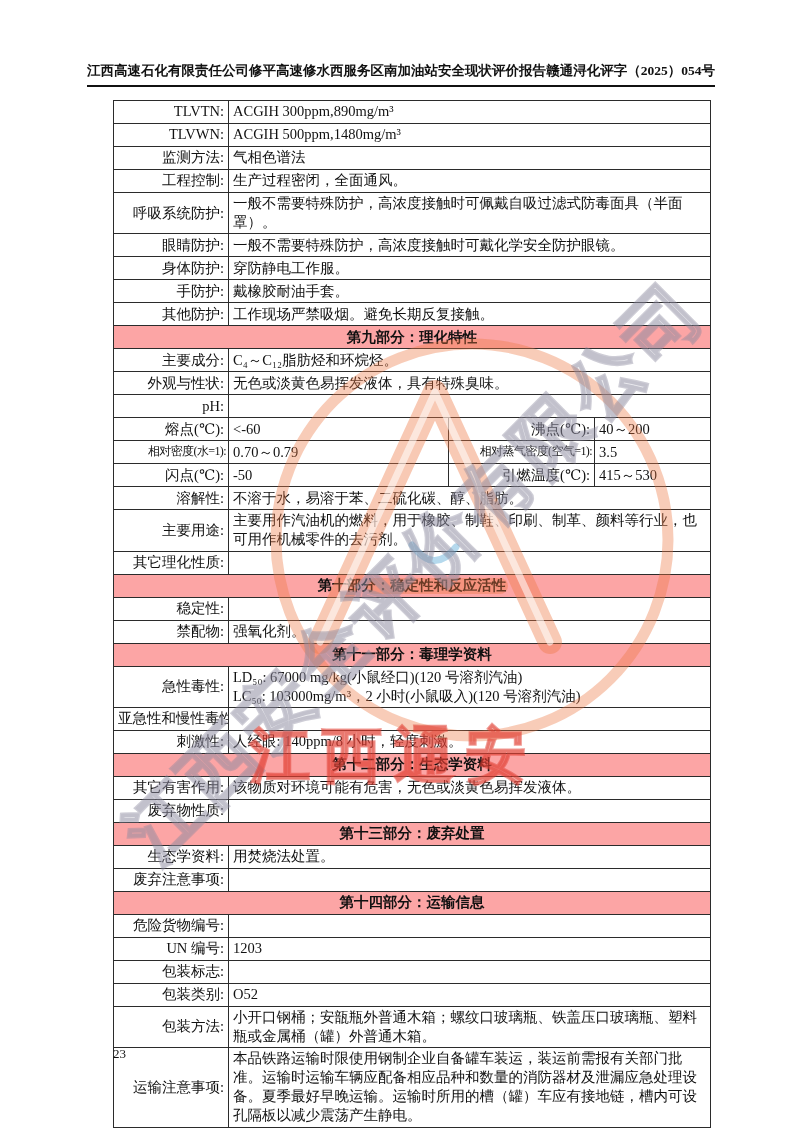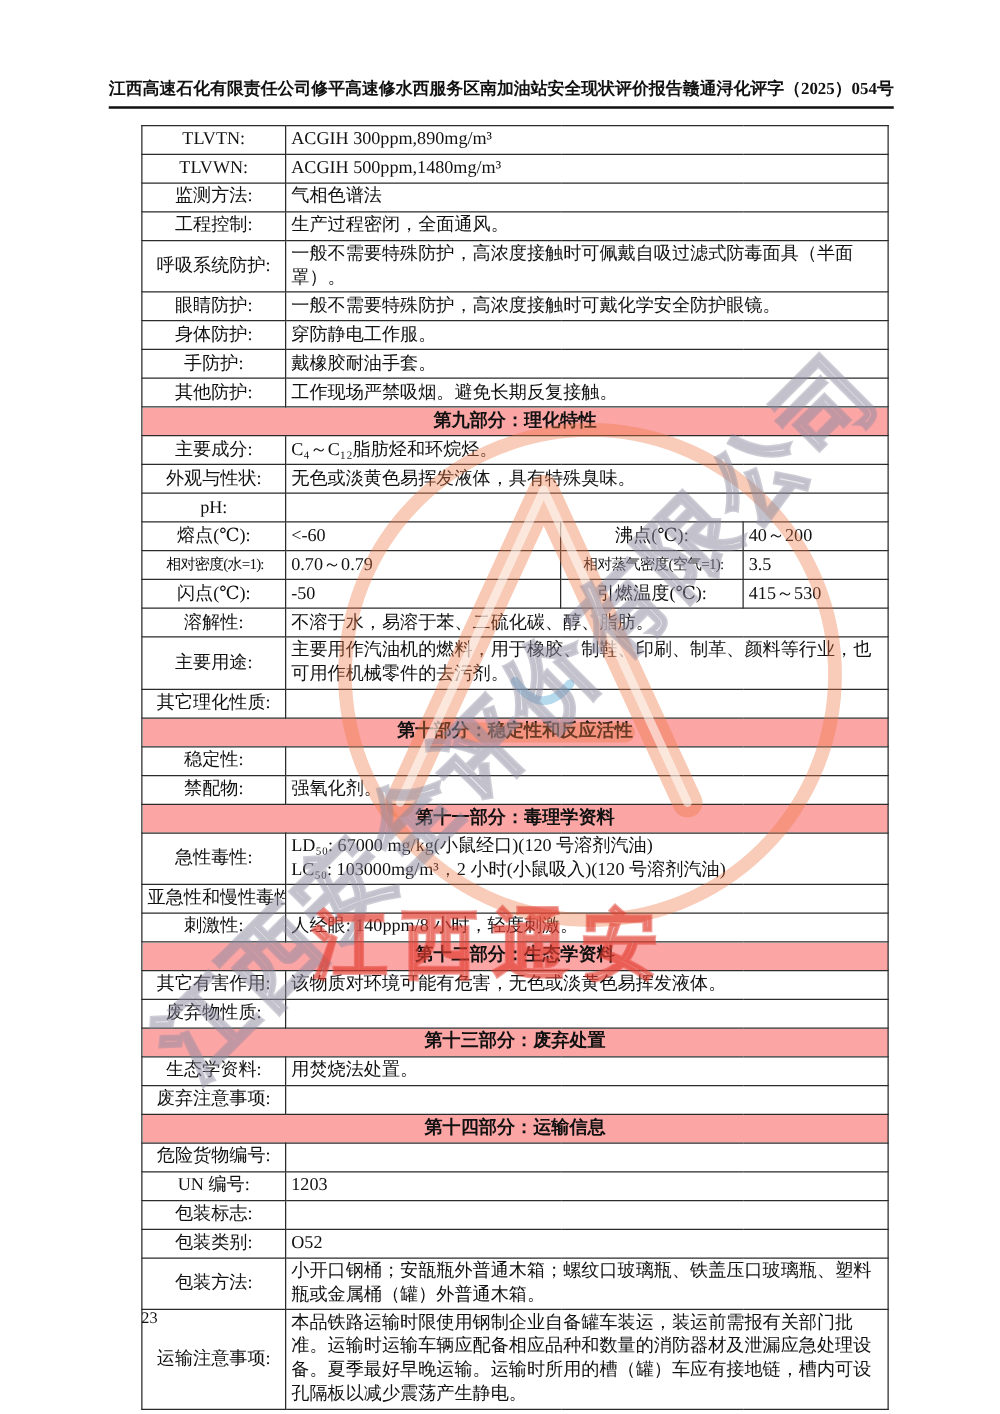--- a/index.html
+++ b/index.html
@@ -38,21 +38,21 @@
   }
   table.msds td {
     border: 1px solid #2b2b2b;
     font-size: 14.5px;
     line-height: 1.32;
     padding: 1px 4px;
     height: 20px;
     vertical-align: middle;
     overflow: hidden;
   }
-  td.label { text-align: center; white-space: nowrap; }
+  td.label { text-align: right; white-space: nowrap; }
   td.label.left { text-align: left; }
   td.label.tight { font-size: 12px; letter-spacing: -0.6px; padding-right: 2px; }
   td.value { text-align: left; white-space: pre-line; }
   td.section {
     text-align: center;
     font-weight: bold;
     background: #fca5a5;
     font-size: 15px;
     font-family: "Liberation Sans", "DejaVu Sans", sans-serif;
   }

